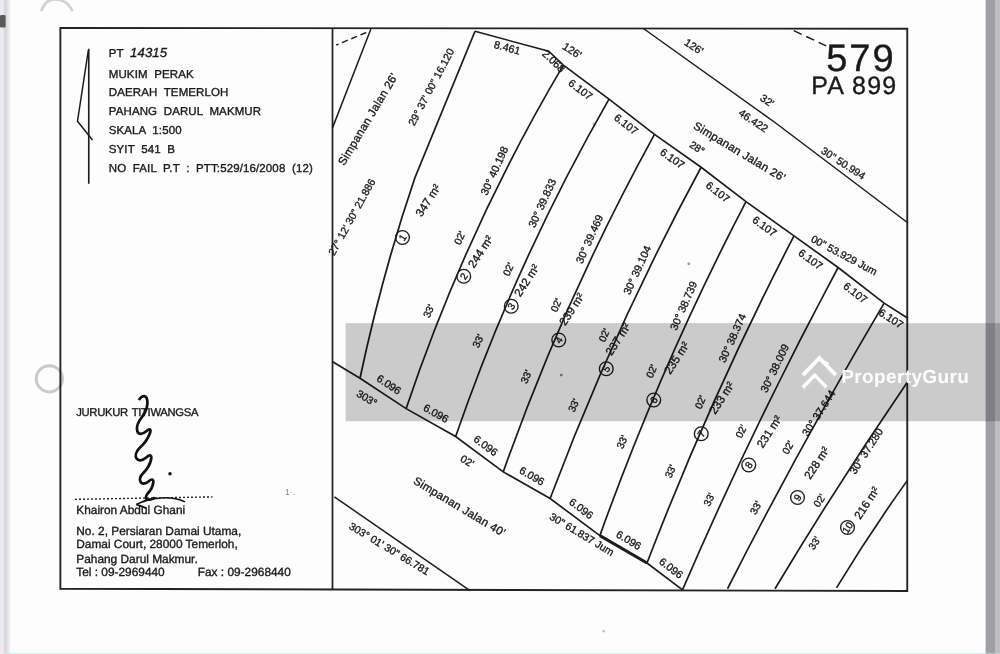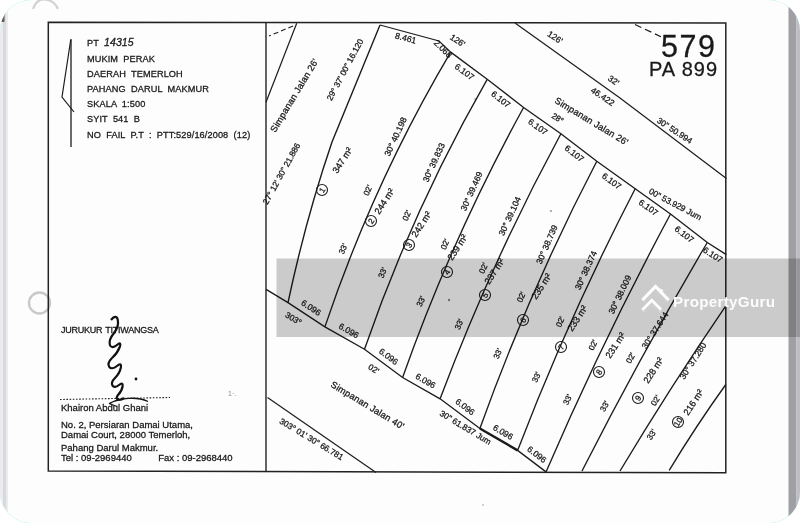--- a/index.html
+++ b/index.html
@@ -1,17 +1,17 @@
 <!DOCTYPE html>
 <html><head>
 <meta charset="utf-8">
 <style>
 html,body{margin:0;padding:0;background:#fff;}
 #page{position:relative;width:800px;height:523px;background:#5eead4;overflow:hidden;
-  font-family:"Liberation Sans",sans-serif;border-radius:31px;}
+  font-family:"Liberation Sans",sans-serif;}
 text{font-family:"Liberation Sans",sans-serif;fill:#191919;stroke:#191919;stroke-width:0.28px;}
 </style>
 </head>
 <body>
 
 <div id="page">
 <svg width="800" height="523" viewBox="0 0 800 523">
 
 <rect x="0" y="0" width="800" height="523" fill="#fdfdfd"></rect>
 

